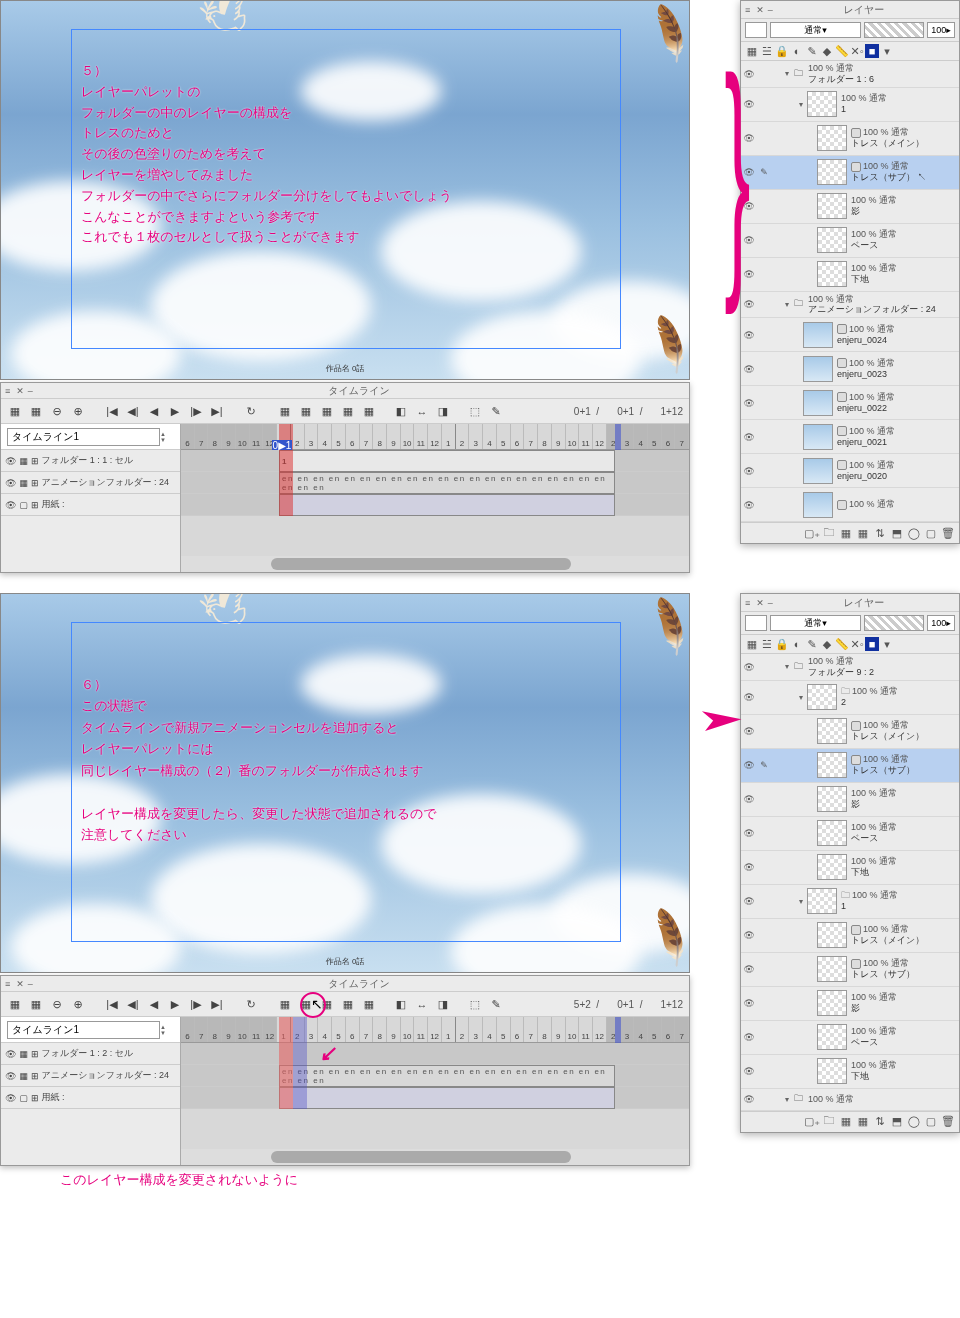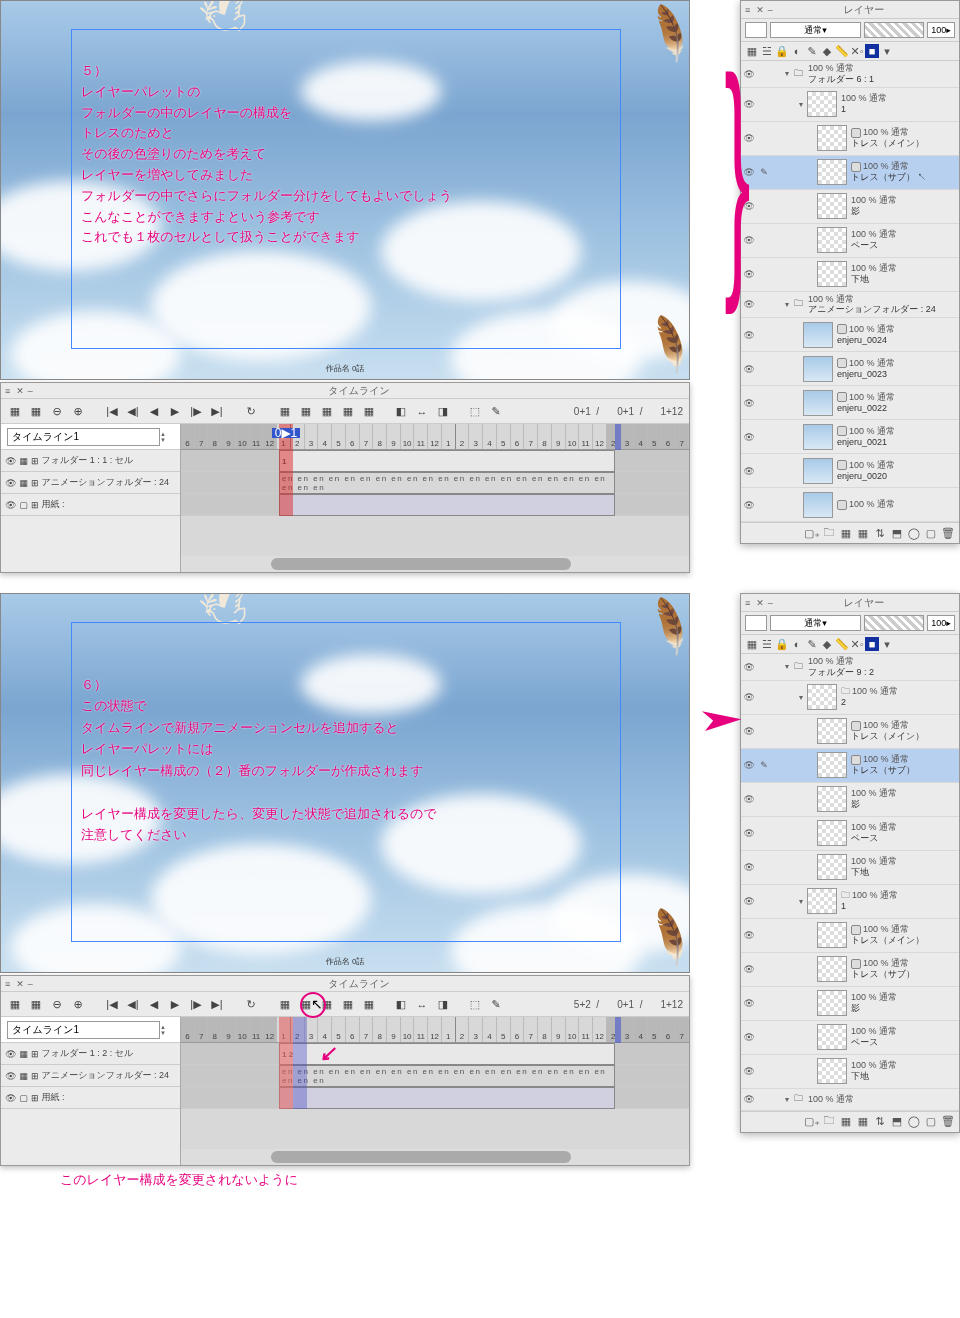--- a/index.html
+++ b/index.html
@@ -63,21 +63,21 @@
 .tl-name-row{height:26px;display:flex;align-items:center;padding:0 6px;border-bottom:1px solid #ccc;background:#fff}
 .tl-name-sel{flex:1;border:1px solid #999;height:18px;display:flex;align-items:center;padding:0 4px;font-size:10px;background:#fff}
 .tl-updown{width:14px;display:flex;flex-direction:column;font-size:6px;color:#666}
 .tl-track-label{height:22px;display:flex;align-items:center;padding:0 4px;gap:3px;border-bottom:1px solid #ccc;font-size:9px;color:#444;background:#ebebeb}
 .tl-right{flex:1;overflow:hidden;position:relative}
 .tl-ruler{height:26px;background:#d8d8d8;border-bottom:1px solid #999;position:relative;font-size:8px;color:#444}
 .tl-ruler-bg{position:absolute;inset:0;display:flex}
 .tl-ruler-cell{width:14px;border-right:1px solid #bbb;display:flex;align-items:flex-end;justify-content:center;padding-bottom:1px}
 .tl-ruler-cell.maj{border-right:1px solid #888}
 .tl-playhead{position:absolute;top:0;width:14px;background:rgba(220,40,40,0.5);z-index:5}
-.tl-playhead-top{position:absolute;top:4px;height:10px;width:28px;background:#3355cc;color:#fff;font-size:12px;display:flex;align-items:center;justify-content:center;z-index:6}
+.tl-playhead-top{position:absolute;top:16px;height:10px;width:20px;background:#3355cc;color:#fff;font-size:10px;display:flex;align-items:center;justify-content:center;z-index:6}
 .tl-end{position:absolute;top:0;width:6px;background:#4455cc;opacity:0.6}
 .tl-track{height:22px;border-bottom:1px solid #ccc;position:relative;background:#c8c8c8}
 .tl-clip{position:absolute;top:0;height:22px;background:#e8e8e8;border:1px solid #888;font-size:8px;color:#555;display:flex;align-items:center;padding:0 2px;overflow:hidden}
 .tl-clip.frames{background:#d8d8d8}
 .tl-scroll-track{height:16px;background:#ddd;position:relative}
 .tl-scroll-thumb{position:absolute;height:12px;top:2px;background:#aaa;border-radius:6px}
 .tl-spacer{height:40px;background:#d8d8d8}
 
 .brace{position:absolute;color:#e6007e;font-size:260px;font-weight:100;line-height:1;transform:scaleX(0.3)}
 .arrow-a{position:absolute;color:#e6007e;font-size:20px;font-weight:bold}
@@ -280,21 +280,21 @@
           <div class="lp-vis">👁</div>
           <div class="lp-edit"></div>
           <div style="width:12px"></div>
           <span class="lp-indent" style="width:0px"></span>
           <span class="lp-fold-ico">▾</span>
           <span style="margin:0 3px">🗀</span>
           <div class="lp-info">
             <div class="lp-mode">
               <span>100 % 通常</span>
             </div>
-            <div class="lp-name">フォルダー 6 : 1</div>
+            <div class="lp-name">フォルダー 1 : 6</div>
           </div>
         </div>
         <div class="lp-row">
           <div class="lp-vis">👁</div>
           <div class="lp-edit"></div>
           <div style="width:12px"></div>
           <span class="lp-indent" style="width:14px"></span>
           <span class="lp-fold-ico">▾</span>
           <div class="lp-thumb"></div>
           <div class="lp-info">
@@ -621,23 +621,20 @@
               <div class="tl-ruler-cell" style="background: rgb(184, 184, 184);">4</div>
               <div class="tl-ruler-cell" style="background: rgb(184, 184, 184);">5</div>
               <div class="tl-ruler-cell" style="background: rgb(184, 184, 184);">6</div>
               <div class="tl-ruler-cell" style="background: rgb(184, 184, 184);">7</div>
             </div>
           <div class="tl-playhead" style="left:98px;width:14px;height:92px;background:rgba(230,100,100,0.6)"></div>
           <div class="tl-playhead" style="left:112px;width:14px;height:92px;background:rgba(80,80,200,0.4)"></div>
           <div class="tl-end" style="left:434px;height:92px"></div>
         </div>
         <div class="tl-track">
-          <div class="tl-clip" style="left:98px;width:336px">
-              <b>1   2</b>
-            </div>
           <div class="arrow-a" style="left:138px;top:-2px;font-style:italic;transform:rotate(-5deg)">↙</div>
         </div>
         <div class="tl-track">
           <div class="tl-clip frames" style="left:98px;width:336px;letter-spacing:1.5px">en en en en en en en en en en en en en en en en en en en en en en en en</div>
         </div>
         <div class="tl-track">
           <div class="tl-clip" style="left:98px;width:336px;background:#d0d0e0"></div>
         </div>
         <div class="tl-spacer"></div>
         <div class="tl-scroll-track">

